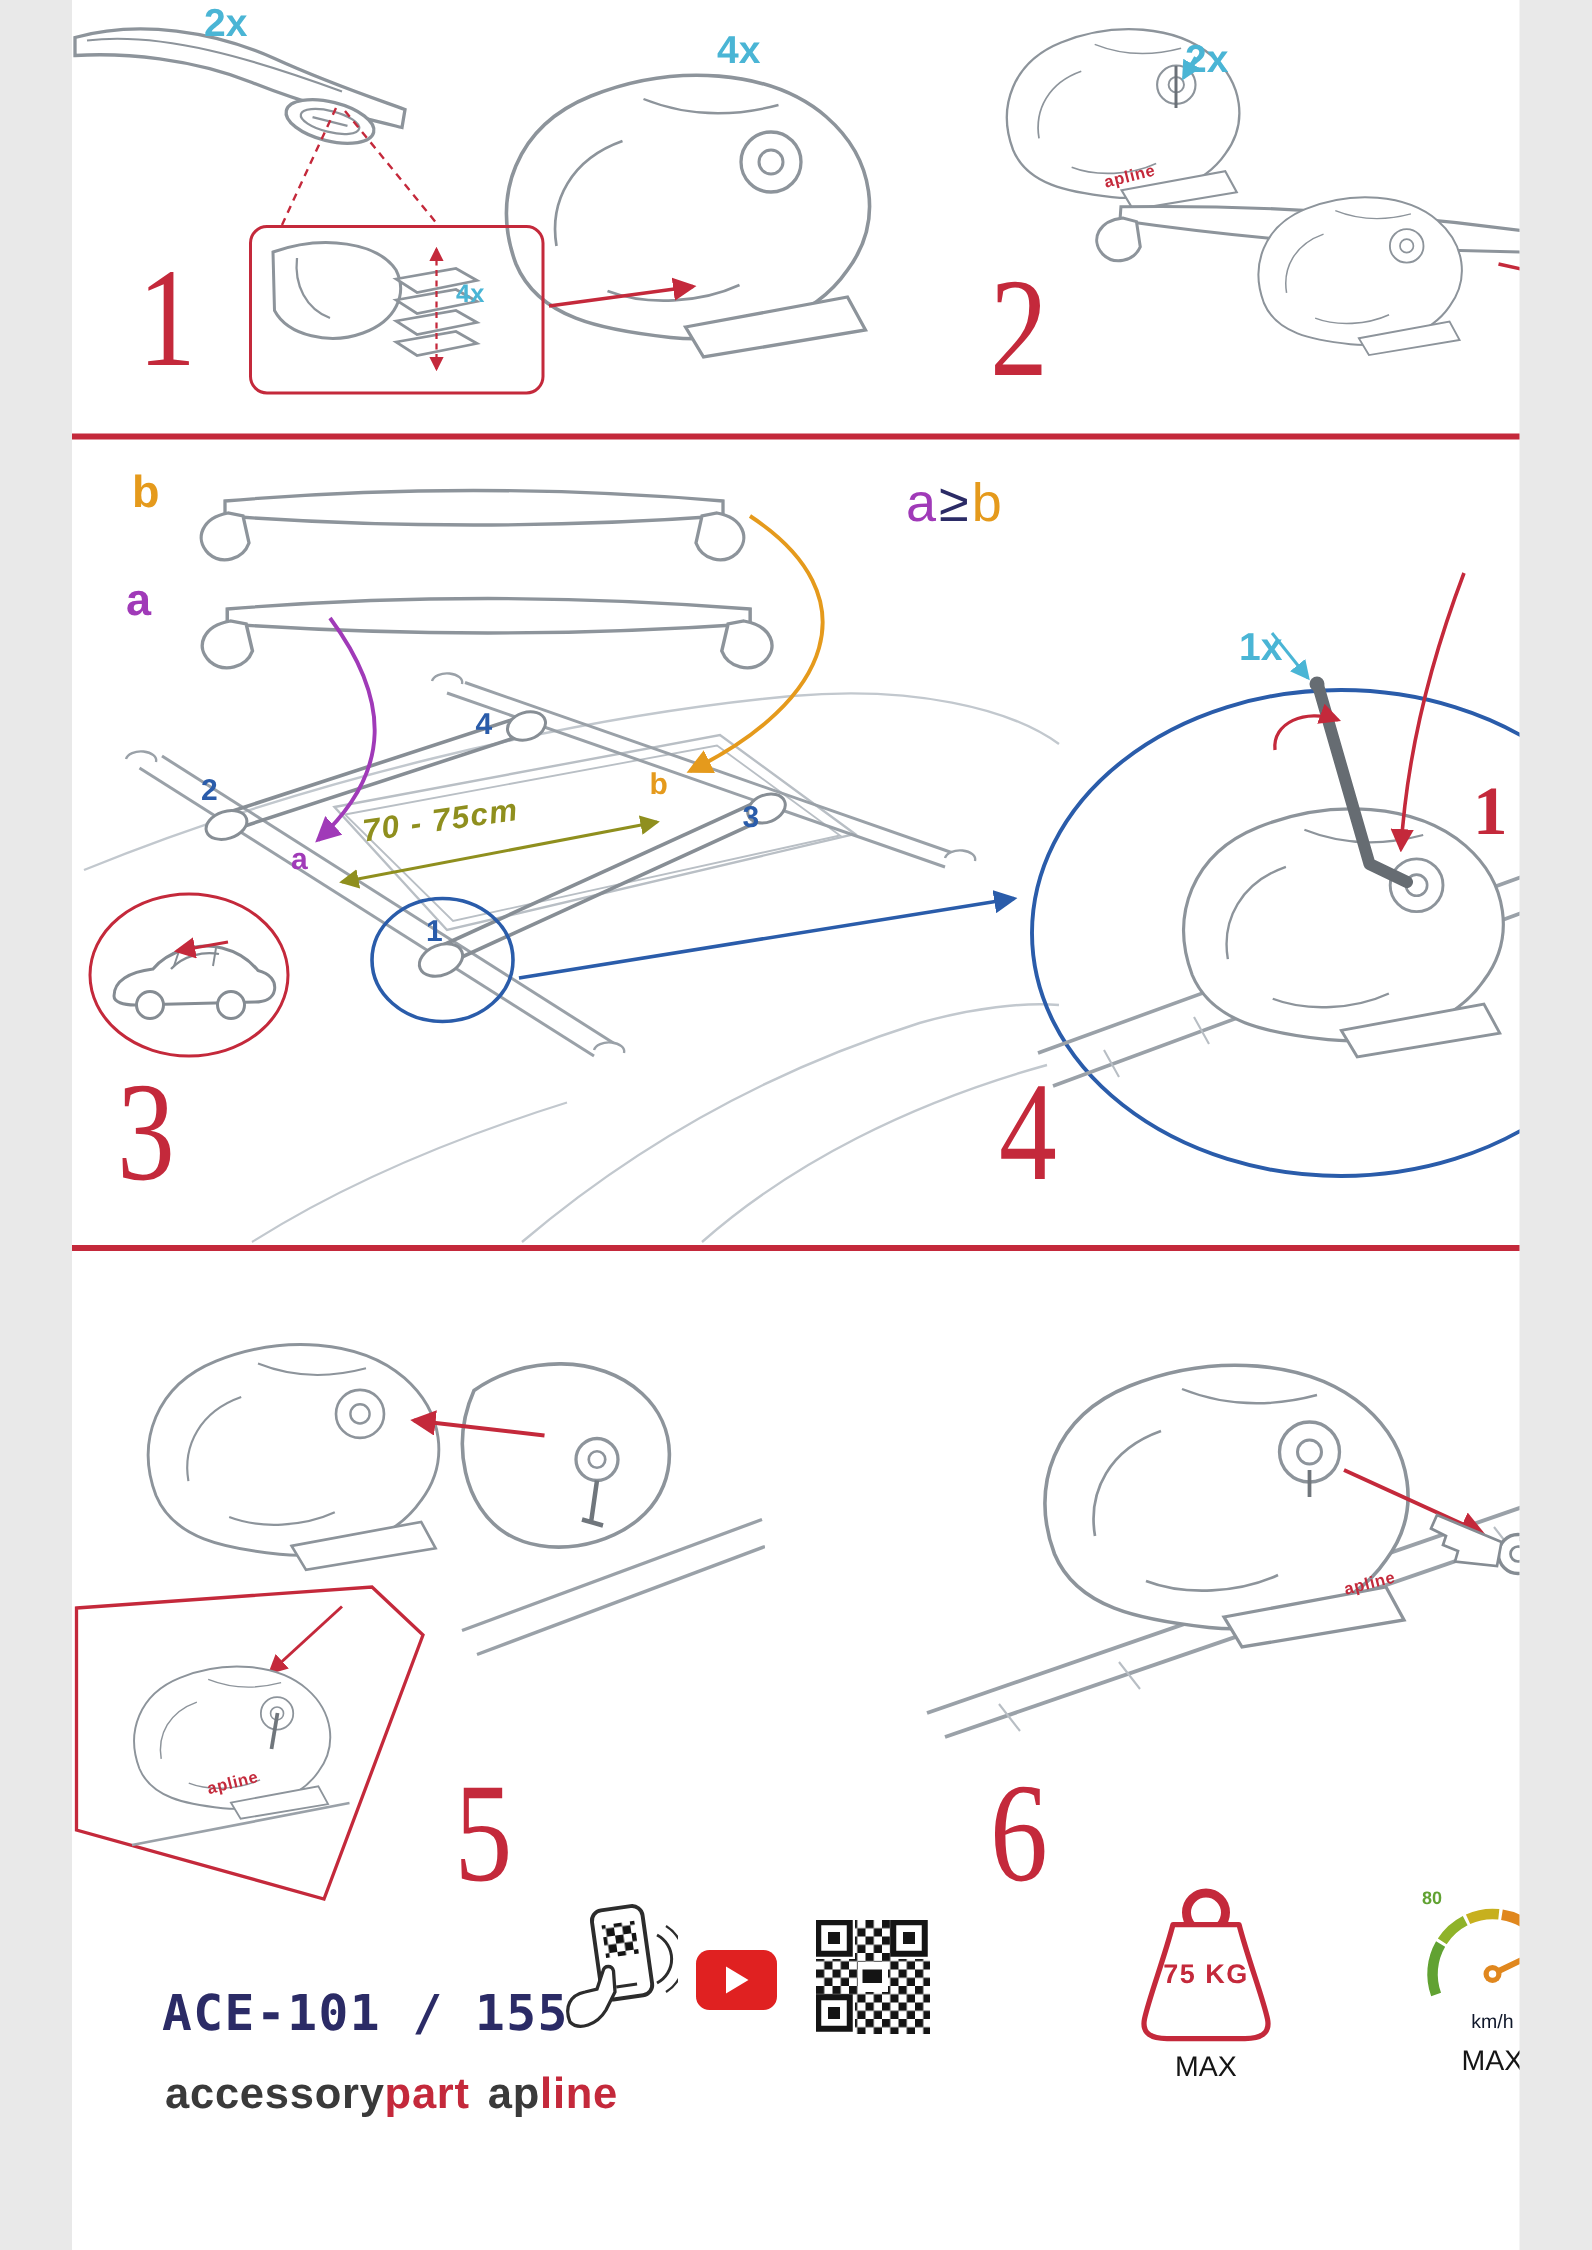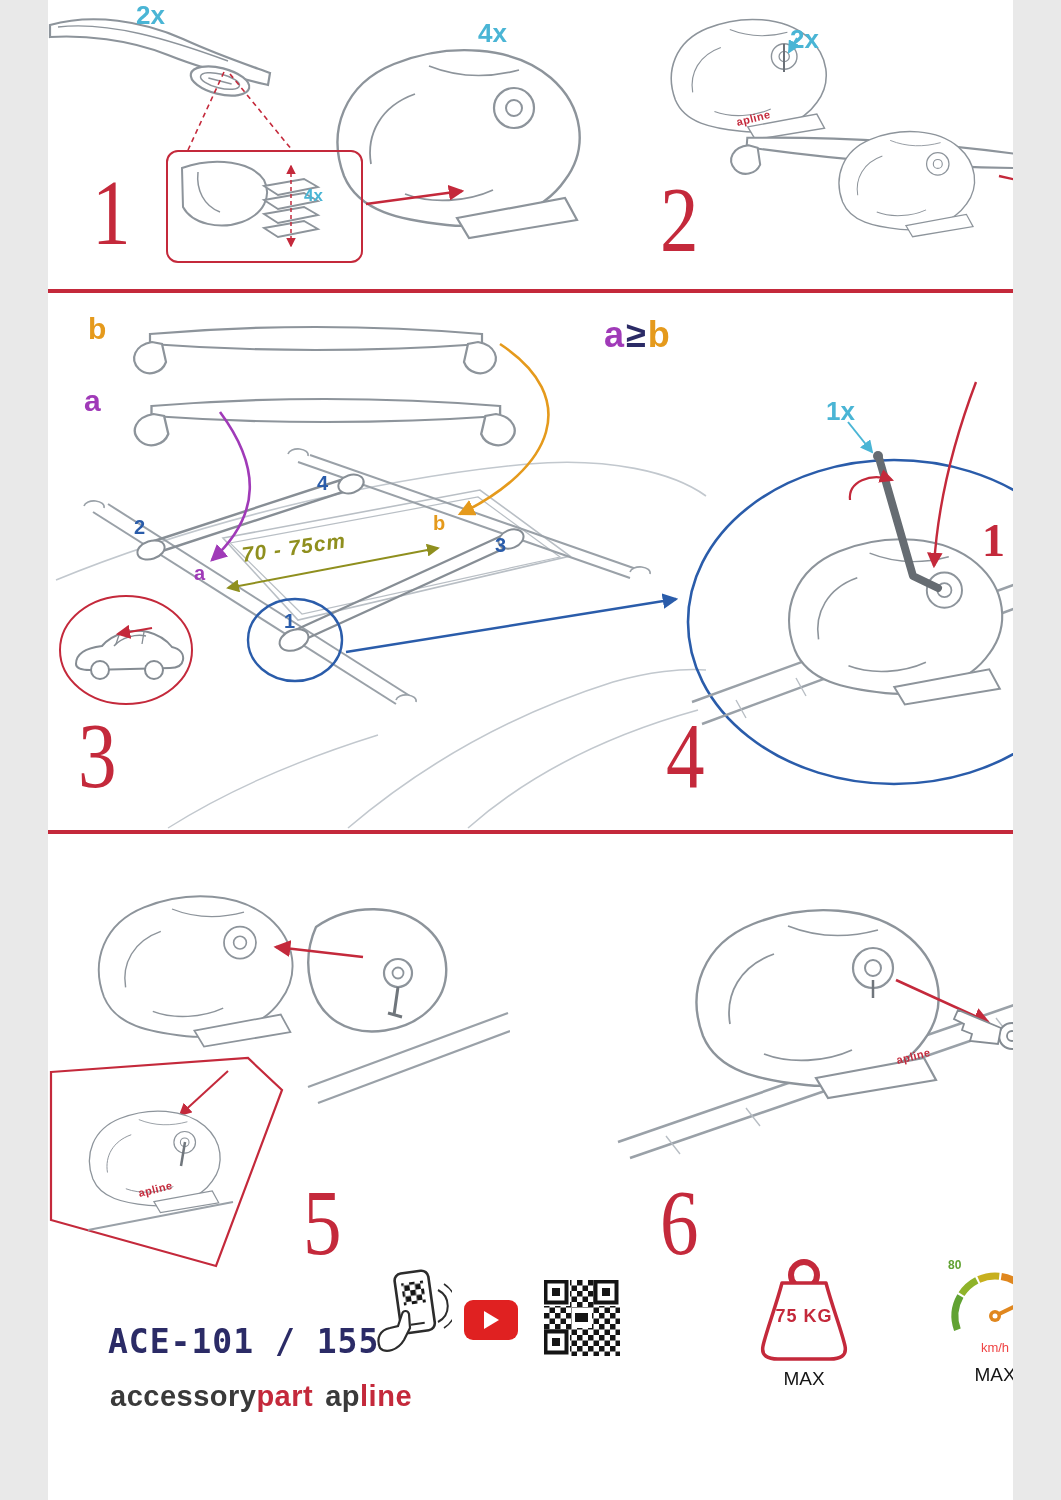--- a/index.html
+++ b/index.html
@@ -5,34 +5,34 @@
   *{margin:0;padding:0;box-sizing:border-box}
   body{background:#e9e9e9;font-family:"Liberation Sans",sans-serif}
   .page{position:relative;width:965px;height:1500px;background:#fff;margin:0 auto;overflow:hidden}
   .abs{position:absolute}
   .qty{color:#4ab5d5;font-weight:700;font-size:26px;font-family:"Liberation Sans",sans-serif}
   .qty-sm{color:#4ab5d5;font-weight:700;font-size:17px}
   .stepnum{color:#c4293b;font-family:"Liberation Serif",serif;font-size:94px;line-height:1;font-weight:400;transform:scaleX(.82);transform-origin:left top}
   .divider{left:0;width:1061px;height:4px;background:#c4293b}
   .purple{color:#a03ab8}.orange{color:#e59a1c}.blue{color:#2a5caa}.navy{color:#2b2b66}.red{color:#c4293b}
   .biglabel{font-size:30px;font-weight:700}
-  .formula{font-size:36px;font-weight:700;letter-spacing:2px}
+  .formula{font-size:36px;font-weight:400;letter-spacing:2px}
   .seq{font-size:42px;font-weight:700;color:#2a5caa;letter-spacing:1px}
   .big1{font-family:"Liberation Serif",serif;font-size:46px;font-weight:700;color:#c4293b}
   .roof-lbl{font-weight:700;font-size:20px}
   .span-lbl{color:#8f8f1e;font-weight:700;font-style:italic;font-size:21px;letter-spacing:1px;transform:rotate(-8deg);transform-origin:left center}
   .brandtag{color:#c4293b;font-weight:700;font-size:11px;transform:rotate(-14deg);letter-spacing:.5px}
   .inset{border:2.5px solid #c4293b;border-radius:12px}
   .model{font-family:"DejaVu Sans Mono",monospace;font-size:33px;font-weight:700;color:#2b2b66;letter-spacing:1px}
   .brandline{font-size:29px;font-weight:700;letter-spacing:.5px;color:#3a3a3a}
   .brandline .gap{margin-left:12px}
   .maxtxt{font-size:19px;font-weight:400;color:#151515;text-align:center}
   .wval{color:#c4293b;font-size:18px;font-weight:700;text-align:center;letter-spacing:1px}
   .gauge-lbl{font-size:12px;font-weight:700}
-  .unit{font-size:13px;color:#ef4444;text-align:center}
+  .unit{font-size:13px;color:#0f172a;text-align:center}
   .yt{background:#e02121;border-radius:9px;display:flex;align-items:center;justify-content:center}
   .yt-tri{width:0;height:0;border-left:15px solid #fff;border-top:9px solid transparent;border-bottom:9px solid transparent}
   svg{display:block}
 </style>
 </head>
 <body>
 
 <svg width="0" height="0" style="position:absolute">
   <defs>
     <marker id="mr" viewBox="0 0 10 10" refX="8.5" refY="5" markerWidth="6.5" markerHeight="6.5" orient="auto-start-reverse">
@@ -194,21 +194,21 @@
     <path d="M20,72 C20,62 30,56 46,54 C56,42 76,36 92,40 C104,43 112,50 116,55 C124,57 128,62 127,68 C126,74 120,76 114,76 L34,78 C26,78 20,76 20,72 Z" fill="#fff" stroke="#858c93" stroke-width="2"></path>
     <circle cx="44" cy="78" r="9" fill="#fff" stroke="#858c93" stroke-width="2"></circle>
     <circle cx="98" cy="78" r="9" fill="#fff" stroke="#858c93" stroke-width="2"></circle>
     <path d="M58,54 C66,45 80,42 90,44" fill="none" stroke="#858c93" stroke-width="1.5"></path>
     <path d="M64,40 L60,52 M88,40 L86,52" stroke="#858c93" stroke-width="1.3"></path>
     <path d="M96,36 L62,42" stroke="#c4293b" stroke-width="2.2" fill="none" marker-end="url(#mr)"></path>
   </svg>
 
   <div class="abs stepnum" style="left:30px;top:708px">3</div>
 
-  <div class="abs qty" style="left:778px;top:396px">1x</div>
+  <div class="abs qty" style="left:778px;top:416px">1x</div>
 
   <svg class="abs" style="left:628px;top:370px" width="432" height="430" viewBox="0 0 432 430">
     <ellipse cx="218" cy="252" rx="206" ry="162" fill="none" stroke="#2a5caa" stroke-width="2.6"></ellipse>
     <path d="M16,332 L428,182" stroke="#9aa1a8" stroke-width="2.4" fill="none"></path>
     <path d="M26,354 L432,204" stroke="#9aa1a8" stroke-width="2.4" fill="none"></path>
     <path d="M60,330 L70,348 M120,308 L130,326 M180,286 L190,304 M300,242 L310,260 M360,220 L370,238" stroke="#b8bec4" stroke-width="1.4"></path>
     <use href="#def-foot" transform="translate(88,148) scale(0.88)"></use>
     <path d="M203,88 L237,206 L262,218" stroke="#666c72" stroke-width="8" fill="none" stroke-linecap="round" stroke-linejoin="round"></path>
     <circle cx="202" cy="86" r="5" fill="#666c72"></circle>
     <path d="M172,52 L196,82" stroke="#4ab5d5" stroke-width="2" fill="none" marker-end="url(#mc)"></path>

